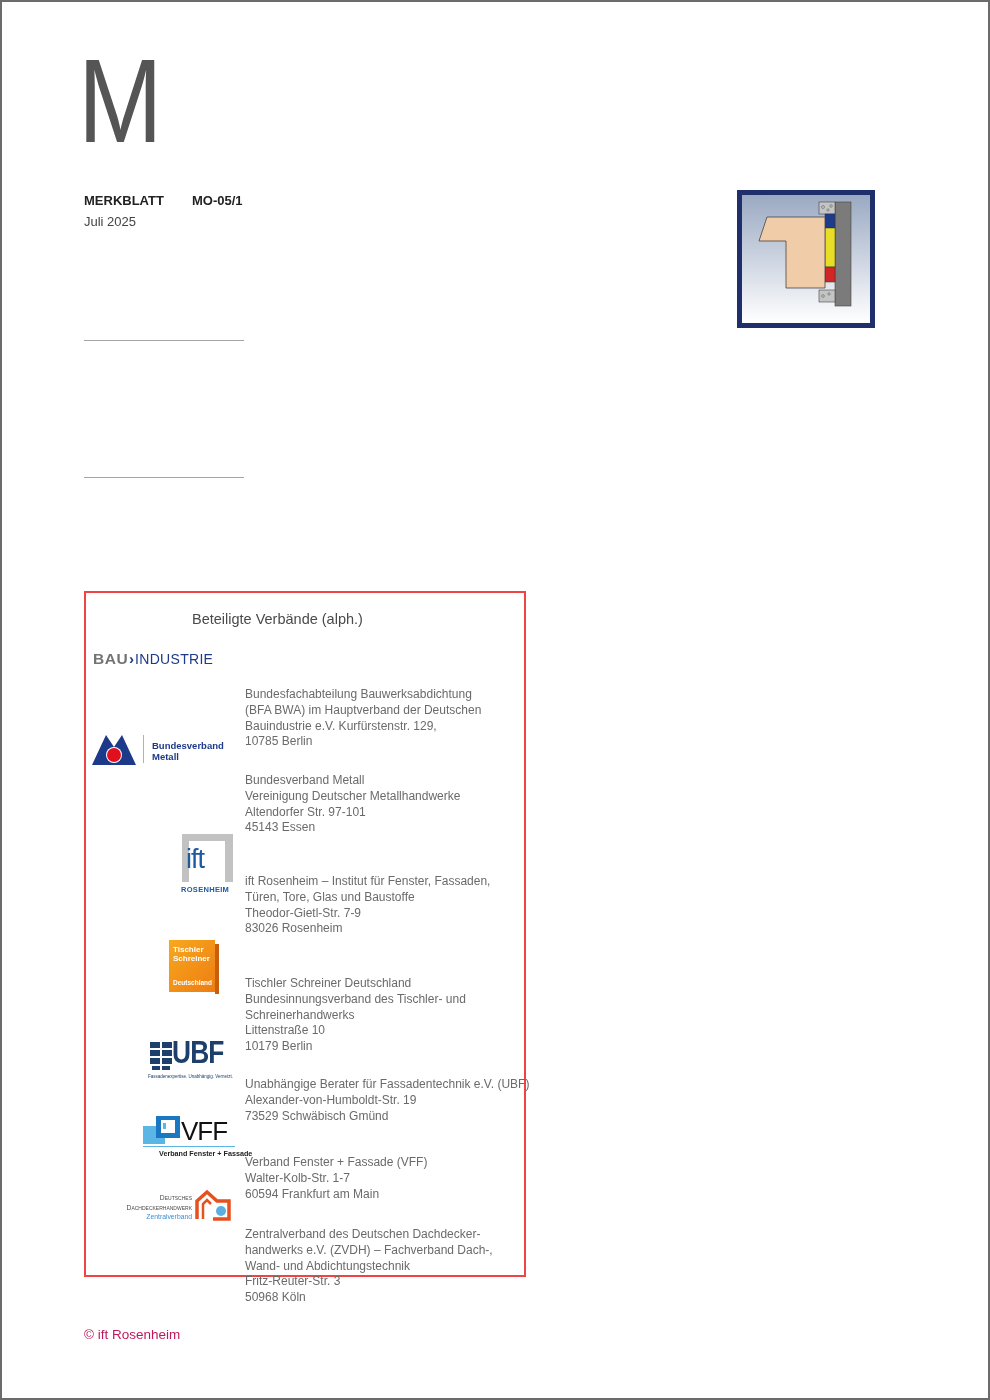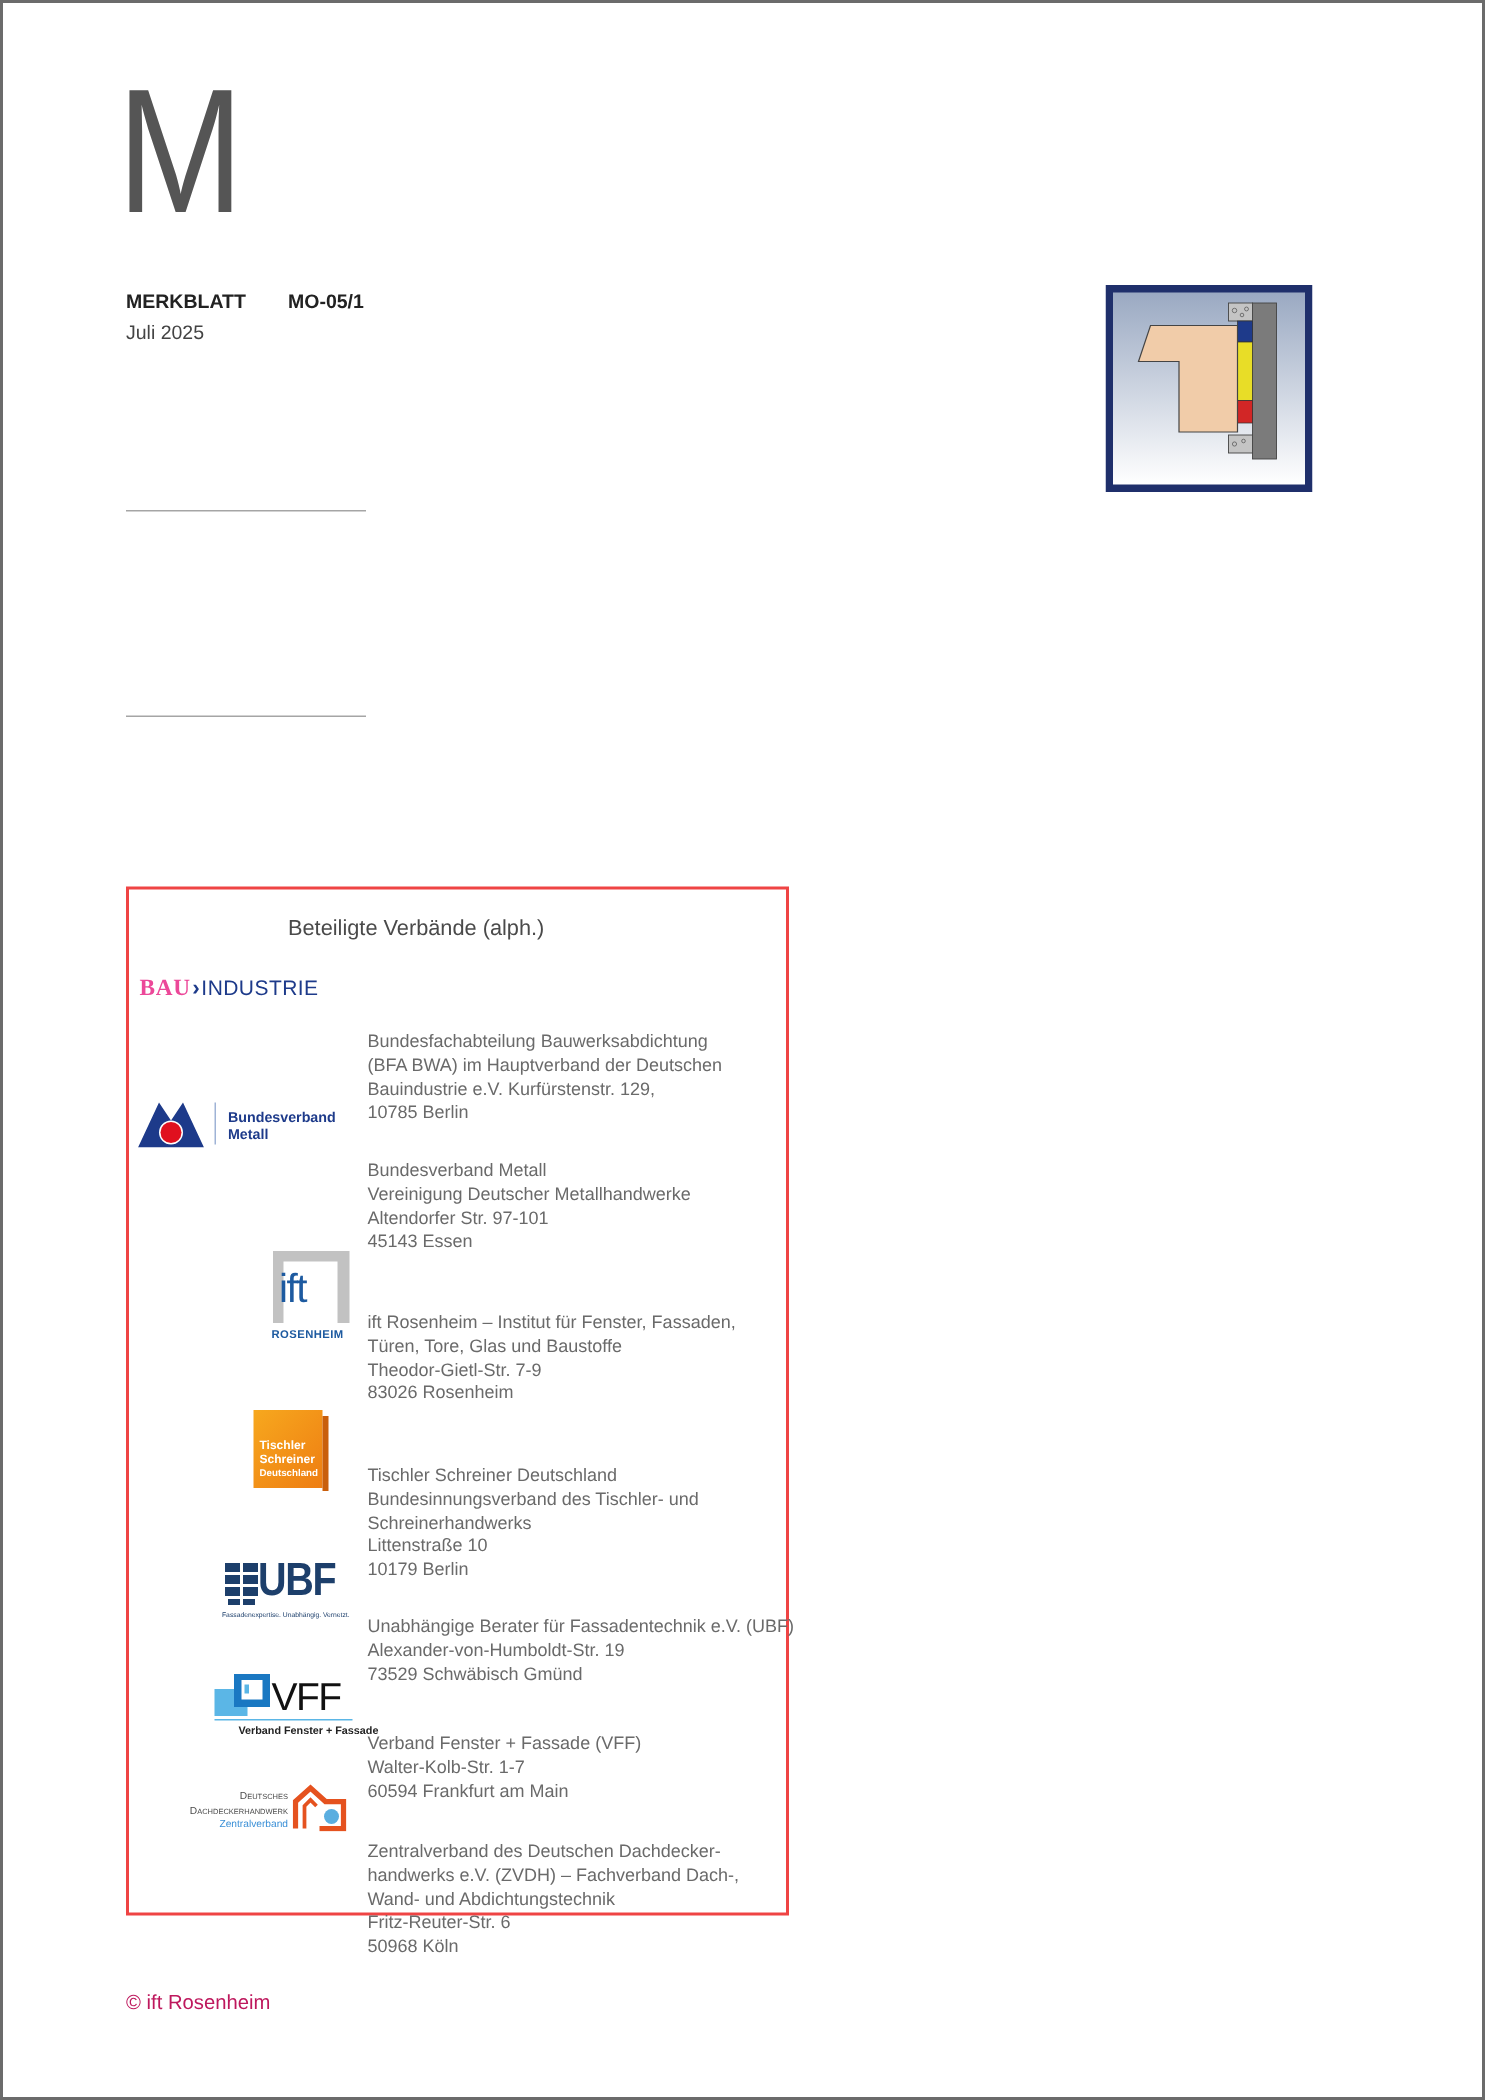--- a/index.html
+++ b/index.html
@@ -66,21 +66,21 @@
   </div>
 
   <div class="rule" style="top:338px;"></div>
   <div class="rule" style="top:475px;"></div>
 
   <div class="box">
     <div class="box-head">Beteiligte Verbände (alph.)</div>
 
     <div class="org" style="top:52px;">
       <div class="logo" style="left:7px; top:5px; width:140px; height:20px;">
-        <span style="font-weight:bold; color:#ec4899; font-size:15.5px; letter-spacing:0.5px;font-family:Liberation Serif, serif;">BAU</span><span style="color:#1d3a8a; font-weight:bold; font-size:15px; margin:0 1px;">›</span><span style="color:#1d3a8a; font-size:14px; letter-spacing:0.3px;margin-top:28px;">INDUSTRIE</span>
+        <span style="font-weight:bold; color:#737373; font-size:15.5px; letter-spacing:0.5px;">BAU</span><span style="color:#1d3a8a; font-weight:bold; font-size:15px; margin:0 1px;">›</span><span style="color:#1d3a8a; font-size:14px; letter-spacing:0.3px;margin-top:28px;">INDUSTRIE</span>
       </div>
       <div class="text">
         <div>Bundesfachabteilung Bauwerksabdichtung</div>
         <div>(BFA BWA) im Hauptverband der Deutschen</div>
         <div>Bauindustrie e.V. Kurfürstenstr. 129,</div>
         <div>10785 Berlin</div>
       </div>
     </div>
 
     <div class="org" style="top:138px;">
@@ -116,21 +116,21 @@
         <div>Türen, Tore, Glas und Baustoffe</div>
         <div>Theodor-Gietl-Str. 7-9</div>
         <div>83026 Rosenheim</div>
       </div>
     </div>
 
     <div class="org" style="top:341px;">
       <div class="logo" style="left:83px; top:4px; width:50px; height:56px;">
         <div style="position:absolute; left:0; top:2px; width:46px; height:52px; background:linear-gradient(135deg,#f7a81e,#ee7d12);"></div>
         <div style="position:absolute; left:46px; top:6px; width:4px; height:50px; background:#c95f0c;"></div>
-        <div style="position:absolute; left:4px; top:7px; font-size:8px; font-weight:bold; color:#fff; line-height:9px;margin-top:14px;">
+        <div style="position:absolute; left:4px; top:7px; font-size:8px; font-weight:bold; color:#fff; line-height:9px;">
           <div>Tischler</div>
           <div>Schreiner</div>
         </div>
         <div style="position:absolute; left:4px; top:41px; font-size:6.5px; font-weight:bold; color:#fff;">Deutschland</div>
       </div>
       <div class="text">
         <div>Tischler Schreiner Deutschland</div>
         <div>Bundesinnungsverband des Tischler- und</div>
         <div>Schreinerhandwerks</div>
         <div>Littenstraße 10</div>
@@ -184,20 +184,20 @@
         <svg width="38" height="32" viewBox="0 0 38 32" style="position:absolute; right:0; top:2px;">
           <polyline points="2,30 2,12 12,3 22,12 34,12 34,30 18,30" fill="none" stroke="#e5521f" stroke-width="3.5"></polyline>
           <polyline points="8,30 8,15 12,11 16,15" fill="none" stroke="#e5521f" stroke-width="2.5"></polyline>
           <circle cx="26" cy="22" r="5" fill="#5aaee0"></circle>
         </svg>
       </div>
       <div class="text">
         <div>Zentralverband des Deutschen Dachdecker-</div>
         <div>handwerks e.V. (ZVDH) – Fachverband Dach-,</div>
         <div>Wand- und Abdichtungstechnik</div>
-        <div>Fritz-Reuter-Str. 6</div>
+        <div>Fritz-Reuter-Str. 3</div>
         <div>50968 Köln</div>
       </div>
     </div>
   </div>
 
   <div class="copyright">© ift Rosenheim</div>
 </div>
 
 </body></html>

